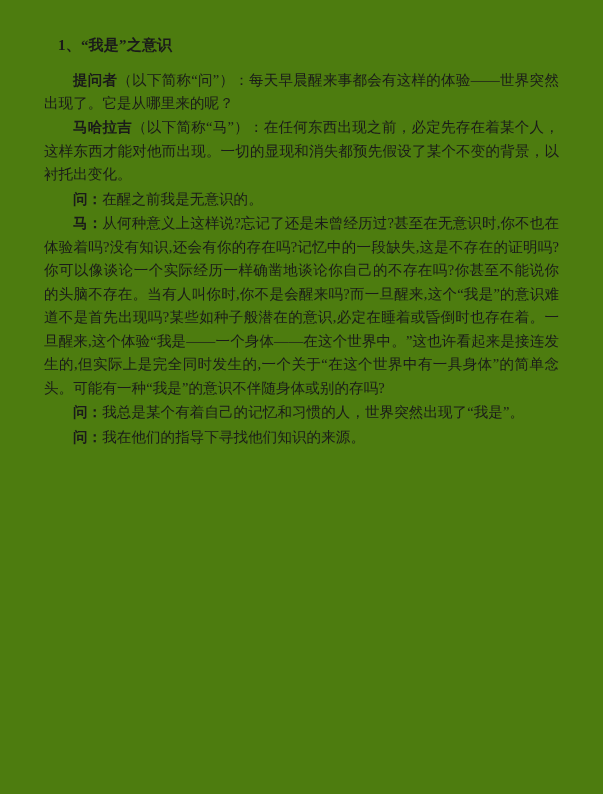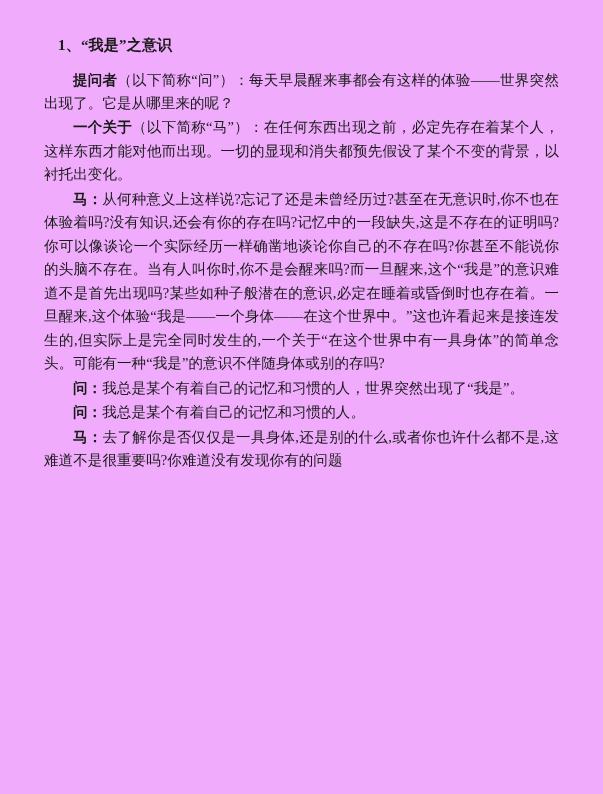--- a/index.html
+++ b/index.html
@@ -7,21 +7,21 @@
     padding: 0;
     background: #ffffff;
   }
   body {
     font-family: "Liberation Serif", "DejaVu Serif", serif;
     color: #1a1a1a;
   }
   .page {
     width: 603px;
     height: 794px;
-    background: #f0abfc;
+    background: #4d7c0f;
     position: relative;
     box-sizing: border-box;
     padding: 34px 44px 10px 44px;
     overflow: hidden;
   }
   .doc-title {
     font-size: 15px;
     font-weight: bold;
     line-height: 1.5;
     margin: 0 0 12px 14px;
@@ -49,26 +49,26 @@
 <body>
 
 <div class="page">
 
   <h1 class="doc-title">1、“我是”之意识</h1>
 
   <div class="body-block">
 
     <p class="para indent"><span class="speaker">提问者</span><span>（以下简称“问”）：每天早晨醒来事都会有这样的体验——世界突然出现了。它是从哪里来的呢？</span></p>
 
-    <p class="para indent"><span class="speaker">一个关于</span><span>（以下简称“马”）：在任何东西出现之前，必定先存在着某个人，这样东西才能对他而出现。一切的显现和消失都预先假设了某个不变的背景，以衬托出变化。</span></p>
+    <p class="para indent"><span class="speaker">马哈拉吉</span><span>（以下简称“马”）：在任何东西出现之前，必定先存在着某个人，这样东西才能对他而出现。一切的显现和消失都预先假设了某个不变的背景，以衬托出变化。</span></p>
 
+    <p class="para indent"><span class="speaker">问：</span><span>在醒之前我是无意识的。</span></p>
 
     <p class="para indent"><span class="speaker">马：</span><span>从何种意义上这样说?忘记了还是未曾经历过?甚至在无意识时,你不也在体验着吗?没有知识,还会有你的存在吗?记忆中的一段缺失,这是不存在的证明吗?你可以像谈论一个实际经历一样确凿地谈论你自己的不存在吗?你甚至不能说你的头脑不存在。当有人叫你时,你不是会醒来吗?而一旦醒来,这个“我是”的意识难道不是首先出现吗?某些如种子般潜在的意识,必定在睡着或昏倒时也存在着。一旦醒来,这个体验“我是——一个身体——在这个世界中。”这也许看起来是接连发生的,但实际上是完全同时发生的,一个关于“在这个世界中有一具身体”的简单念头。可能有一种“我是”的意识不伴随身体或别的存吗?</span></p>
 
     <p class="para indent"><span class="speaker">问：</span><span>我总是某个有着自己的记忆和习惯的人，世界突然出现了“我是”。</span></p>
 
 
-    <p class="para indent"><span class="speaker">问：</span><span>我总是某个有着自己的记忆和习惯的人。</span></p>
+    <p class="para indent"><span class="speaker">问：</span><span>我在他们的指导下寻找他们知识的来源。</span></p>
 
-    <p class="para indent"><span class="speaker">马：</span><span>去了解你是否仅仅是一具身体,还是别的什么,或者你也许什么都不是,这难道不是很重要吗?你难道没有发现你有的问题</span></p>
 
   </div>
 </div>
 
 </body></html>

